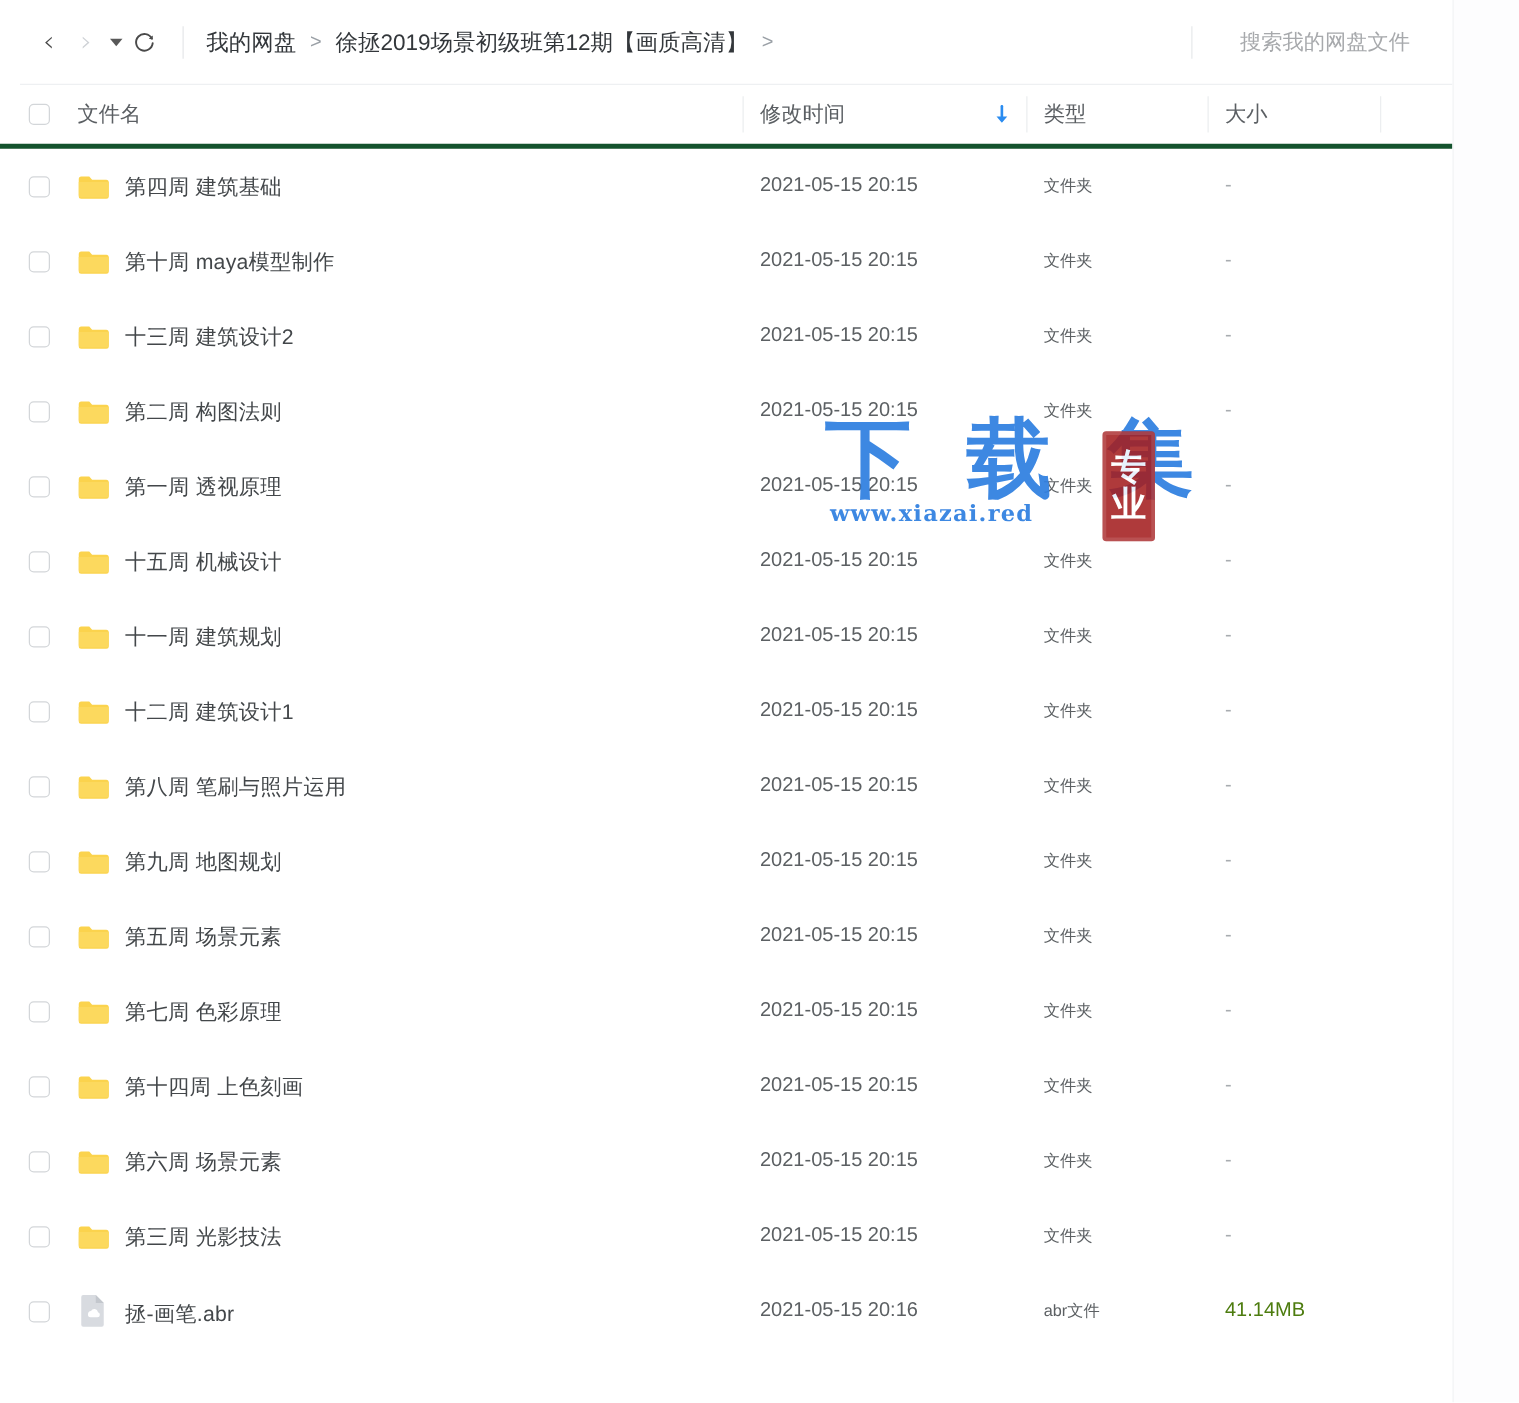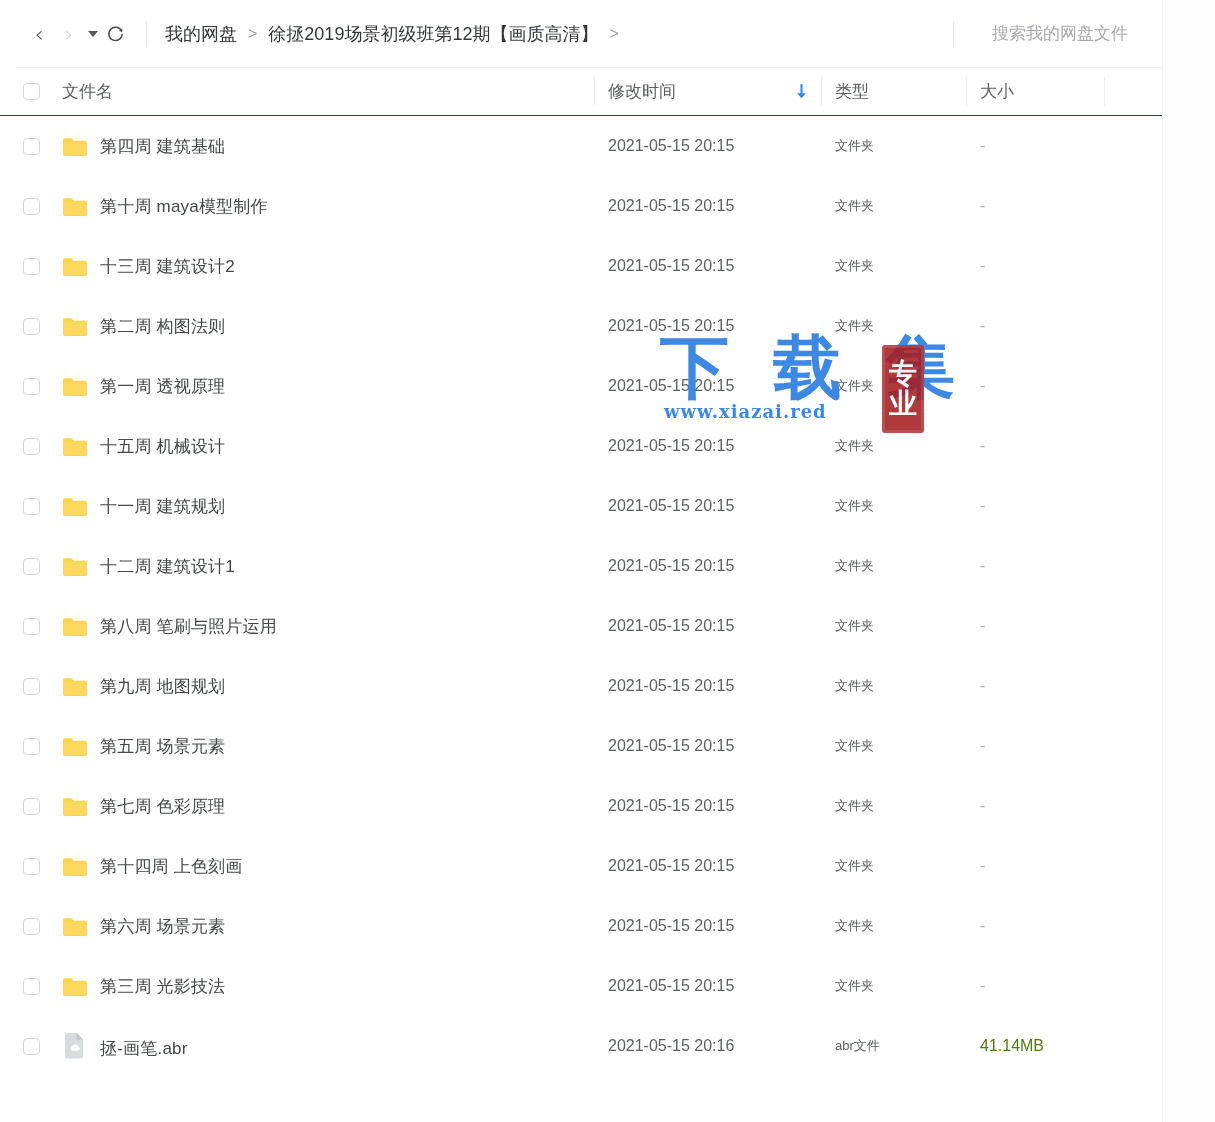--- a/index.html
+++ b/index.html
@@ -136,21 +136,21 @@
     position: absolute;
     left: 0; top: 68px;
     width: 1162px;
   }
 
   .thead {
     position: relative;
     height: 47px;
     display: flex;
     align-items: center;
-    border-bottom: 1px solid #14532d;
+    border-bottom: 4px solid #14532d;
     font-size: 17px;
     color: #5b5f63;
   }
   .thead .vline {
     position: absolute;
     top: 9px;
     width: 1px;
     height: 29px;
     background: #eceef0;
   }

